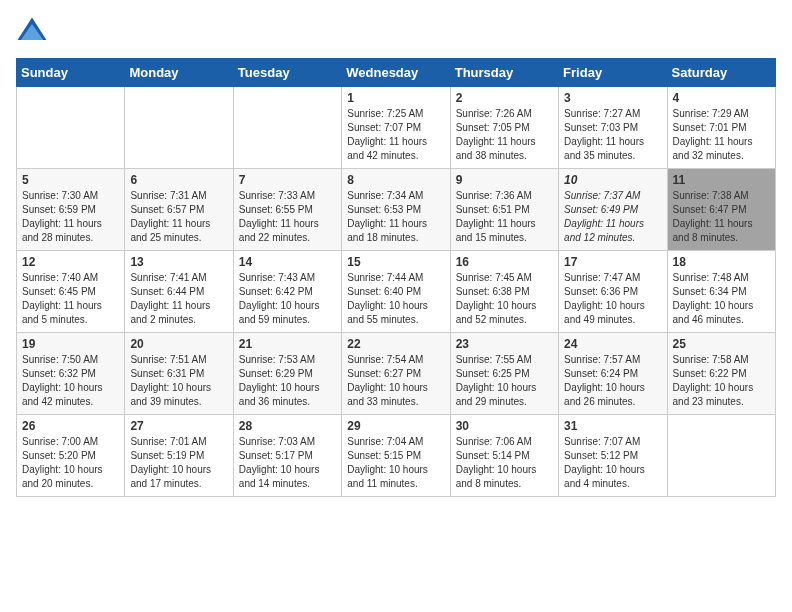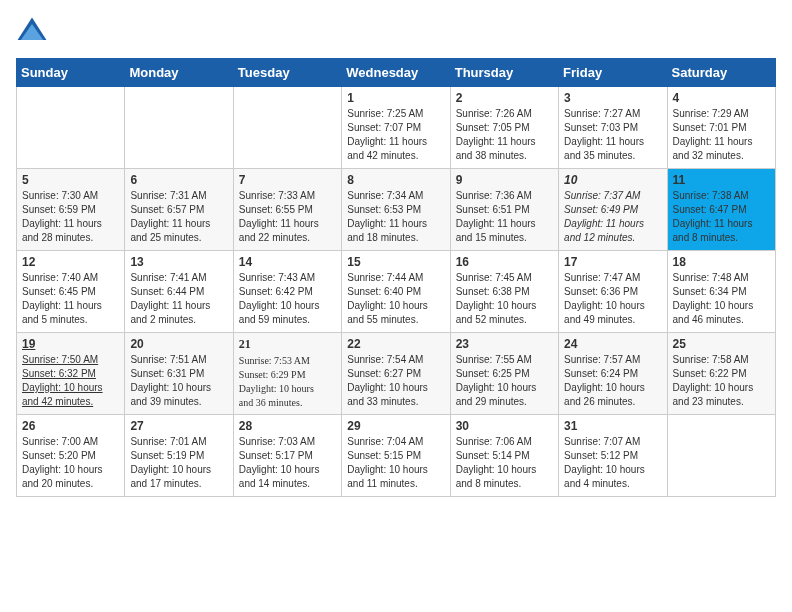--- a/index.html
+++ b/index.html
@@ -169,21 +169,21 @@
           <div class="day-detail"><span>Sunrise: 7:34 AM</span><br><span>Sunset: 6:53 PM</span><br><span>Daylight: 11 hours</span><br><span>and 18 minutes.</span></div>
         </td>
         <td style="background: rgb(247, 247, 247);">
           <div class="day-number">9</div>
           <div class="day-detail"><span>Sunrise: 7:36 AM</span><br><span>Sunset: 6:51 PM</span><br><span>Daylight: 11 hours</span><br><span>and 15 minutes.</span></div>
         </td>
         <td style="background: rgb(247, 247, 247); font-style: italic;">
           <div class="day-number">10</div>
           <div class="day-detail"><span>Sunrise: 7:37 AM</span><br><span>Sunset: 6:49 PM</span><br><span>Daylight: 11 hours</span><br><span>and 12 minutes.</span></div>
         </td>
-        <td style="background: #0ea5e9;">
+        <td style="background: #a3a3a3;">
           <div class="day-number">11</div>
           <div class="day-detail"><span>Sunrise: 7:38 AM</span><br><span>Sunset: 6:47 PM</span><br><span>Daylight: 11 hours</span><br><span>and 8 minutes.</span></div>
         </td>
       </tr>
       <tr class="week-row">
         <td>
           <div class="day-number">12</div>
           <div class="day-detail"><span>Sunrise: 7:40 AM</span><br><span>Sunset: 6:45 PM</span><br><span>Daylight: 11 hours</span><br><span>and 5 minutes.</span></div>
         </td>
         <td>
@@ -205,29 +205,29 @@
         <td>
           <div class="day-number">17</div>
           <div class="day-detail"><span>Sunrise: 7:47 AM</span><br><span>Sunset: 6:36 PM</span><br><span>Daylight: 10 hours</span><br><span>and 49 minutes.</span></div>
         </td>
         <td>
           <div class="day-number">18</div>
           <div class="day-detail"><span>Sunrise: 7:48 AM</span><br><span>Sunset: 6:34 PM</span><br><span>Daylight: 10 hours</span><br><span>and 46 minutes.</span></div>
         </td>
       </tr>
       <tr class="week-row">
-        <td style="background: rgb(247, 247, 247); text-decoration: underline;">
+        <td style="background: rgb(247, 247, 247);">
           <div class="day-number">19</div>
           <div class="day-detail"><span>Sunrise: 7:50 AM</span><br><span>Sunset: 6:32 PM</span><br><span>Daylight: 10 hours</span><br><span>and 42 minutes.</span></div>
         </td>
         <td style="background: rgb(247, 247, 247);">
           <div class="day-number">20</div>
           <div class="day-detail"><span>Sunrise: 7:51 AM</span><br><span>Sunset: 6:31 PM</span><br><span>Daylight: 10 hours</span><br><span>and 39 minutes.</span></div>
         </td>
-        <td style="background: rgb(247, 247, 247); font-family: Liberation Serif, serif;">
+        <td style="background: rgb(247, 247, 247);">
           <div class="day-number">21</div>
           <div class="day-detail"><span>Sunrise: 7:53 AM</span><br><span>Sunset: 6:29 PM</span><br><span>Daylight: 10 hours</span><br><span>and 36 minutes.</span></div>
         </td>
         <td style="background: rgb(247, 247, 247); margin-top: 8px;">
           <div class="day-number">22</div>
           <div class="day-detail"><span>Sunrise: 7:54 AM</span><br><span>Sunset: 6:27 PM</span><br><span>Daylight: 10 hours</span><br><span>and 33 minutes.</span></div>
         </td>
         <td style="background: rgb(247, 247, 247);">
           <div class="day-number">23</div>
           <div class="day-detail"><span>Sunrise: 7:55 AM</span><br><span>Sunset: 6:25 PM</span><br><span>Daylight: 10 hours</span><br><span>and 29 minutes.</span></div>

